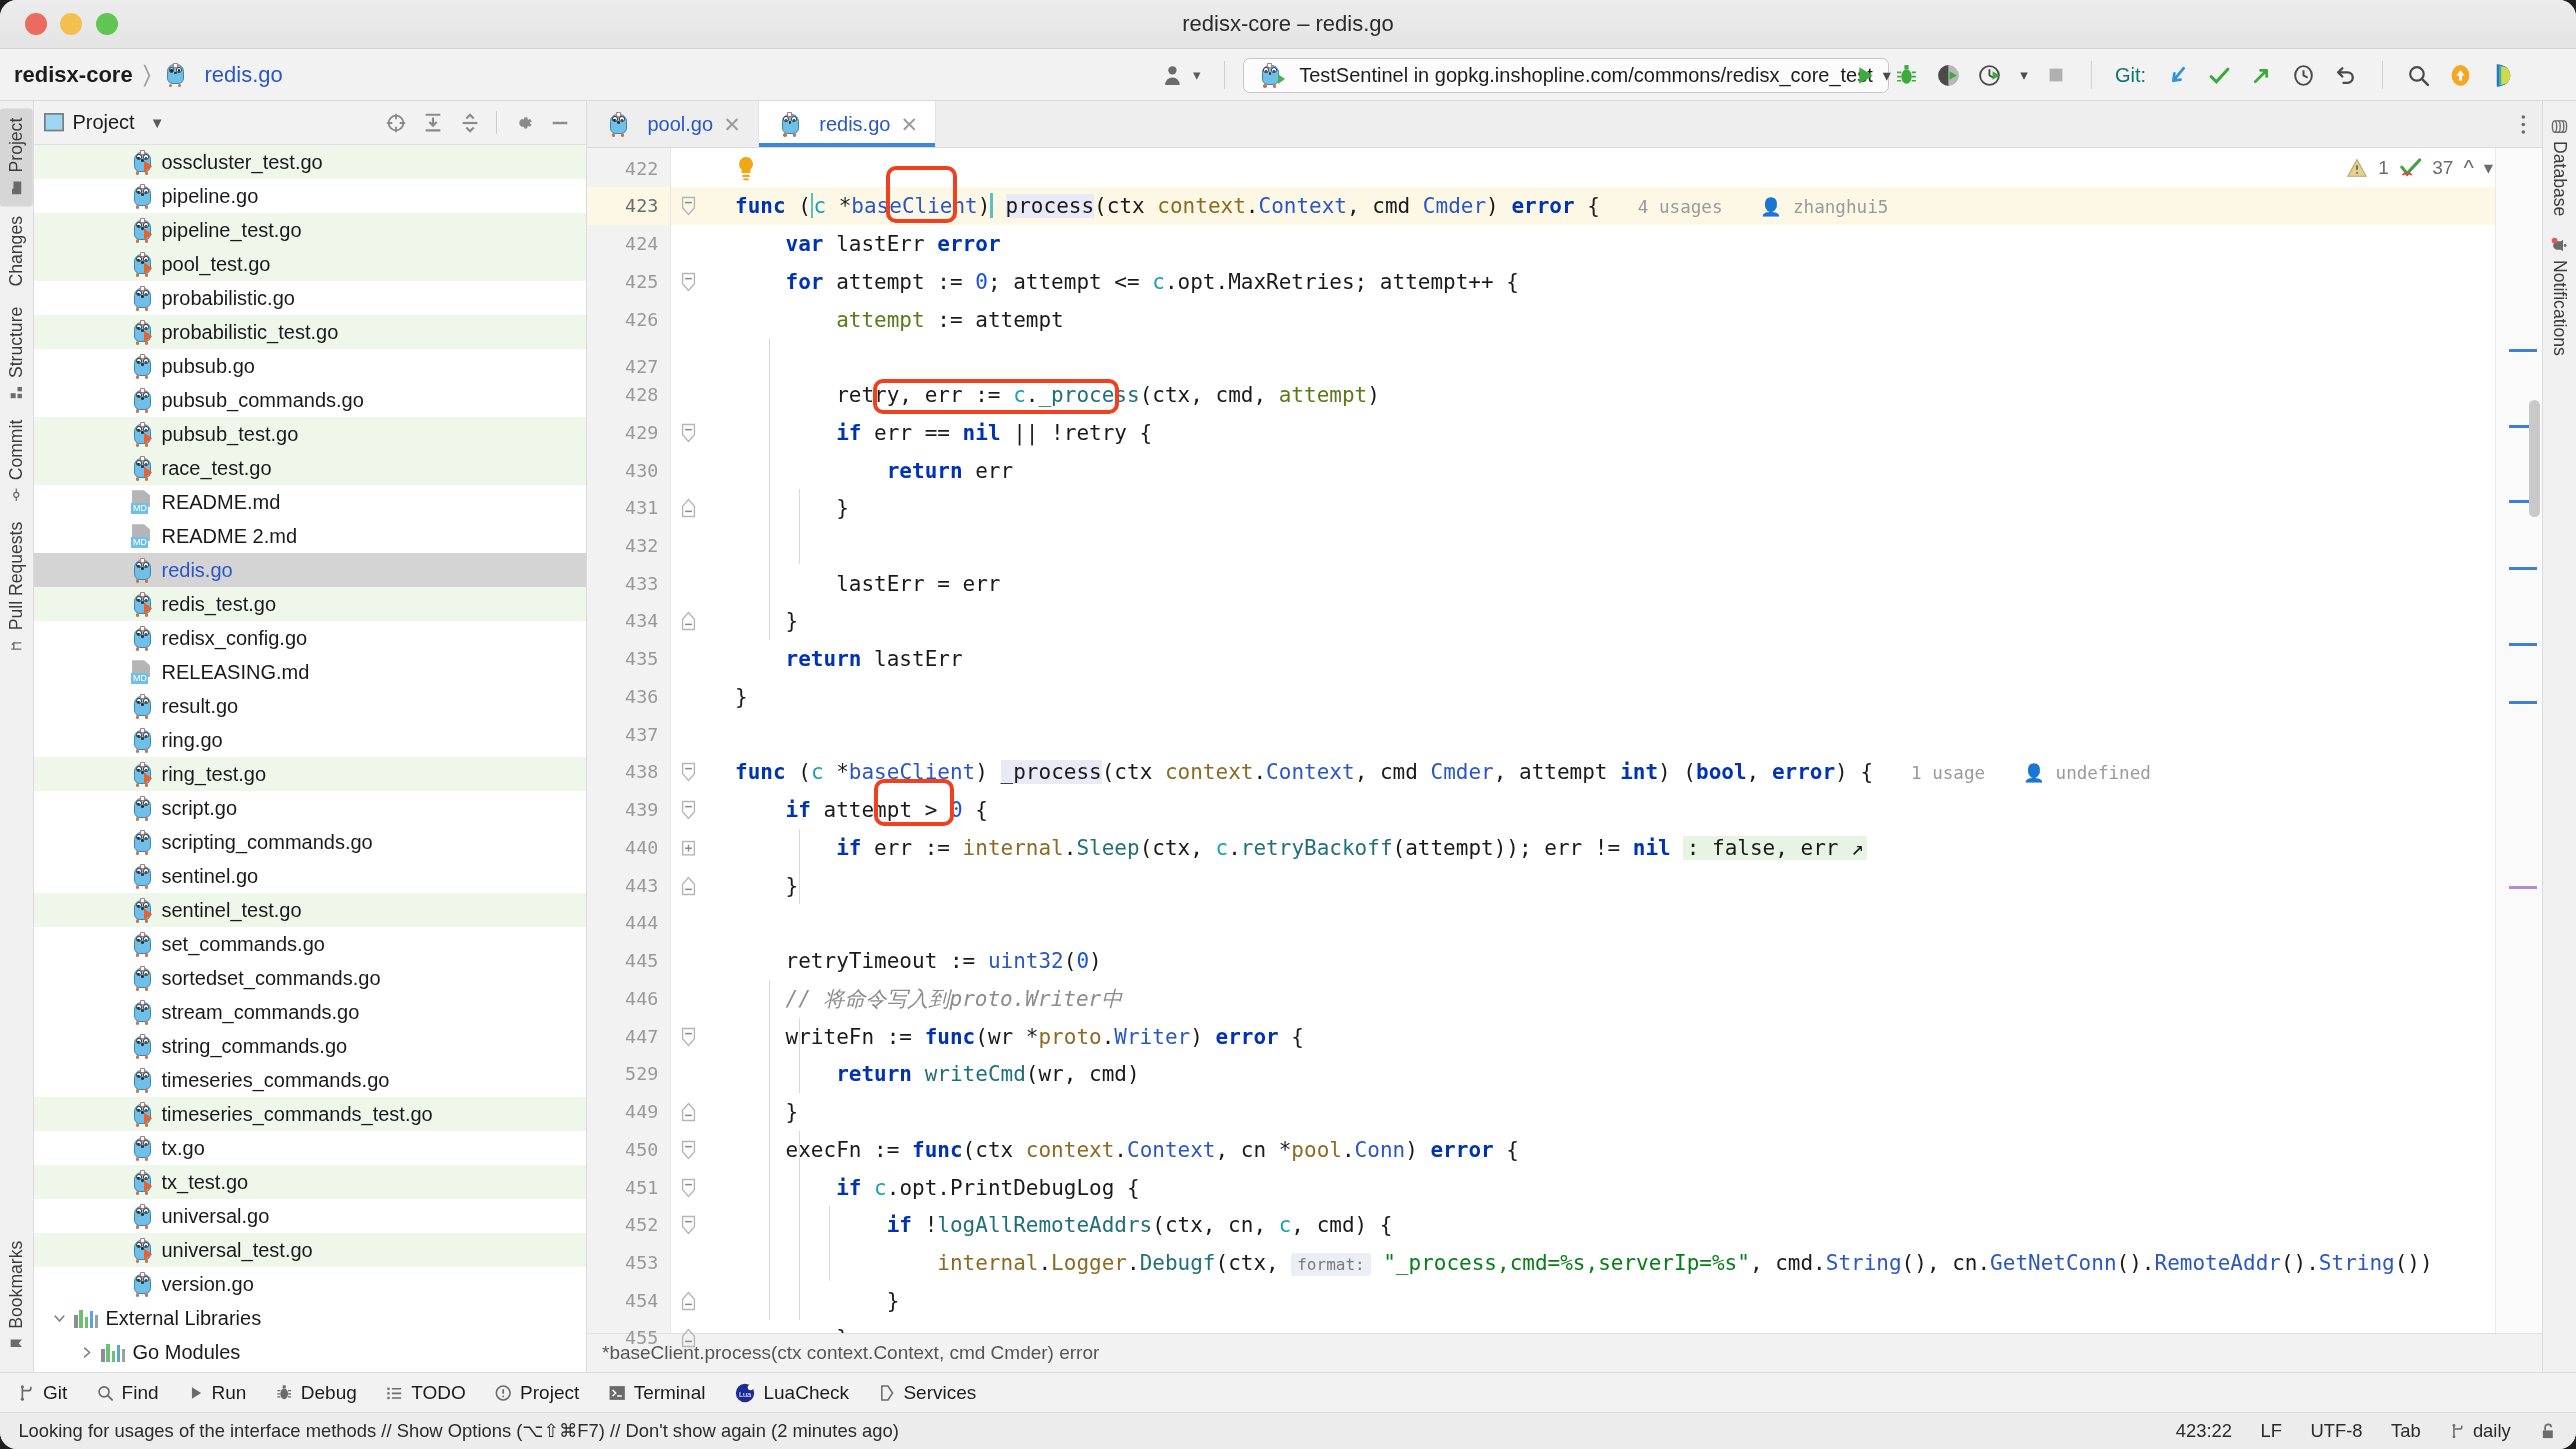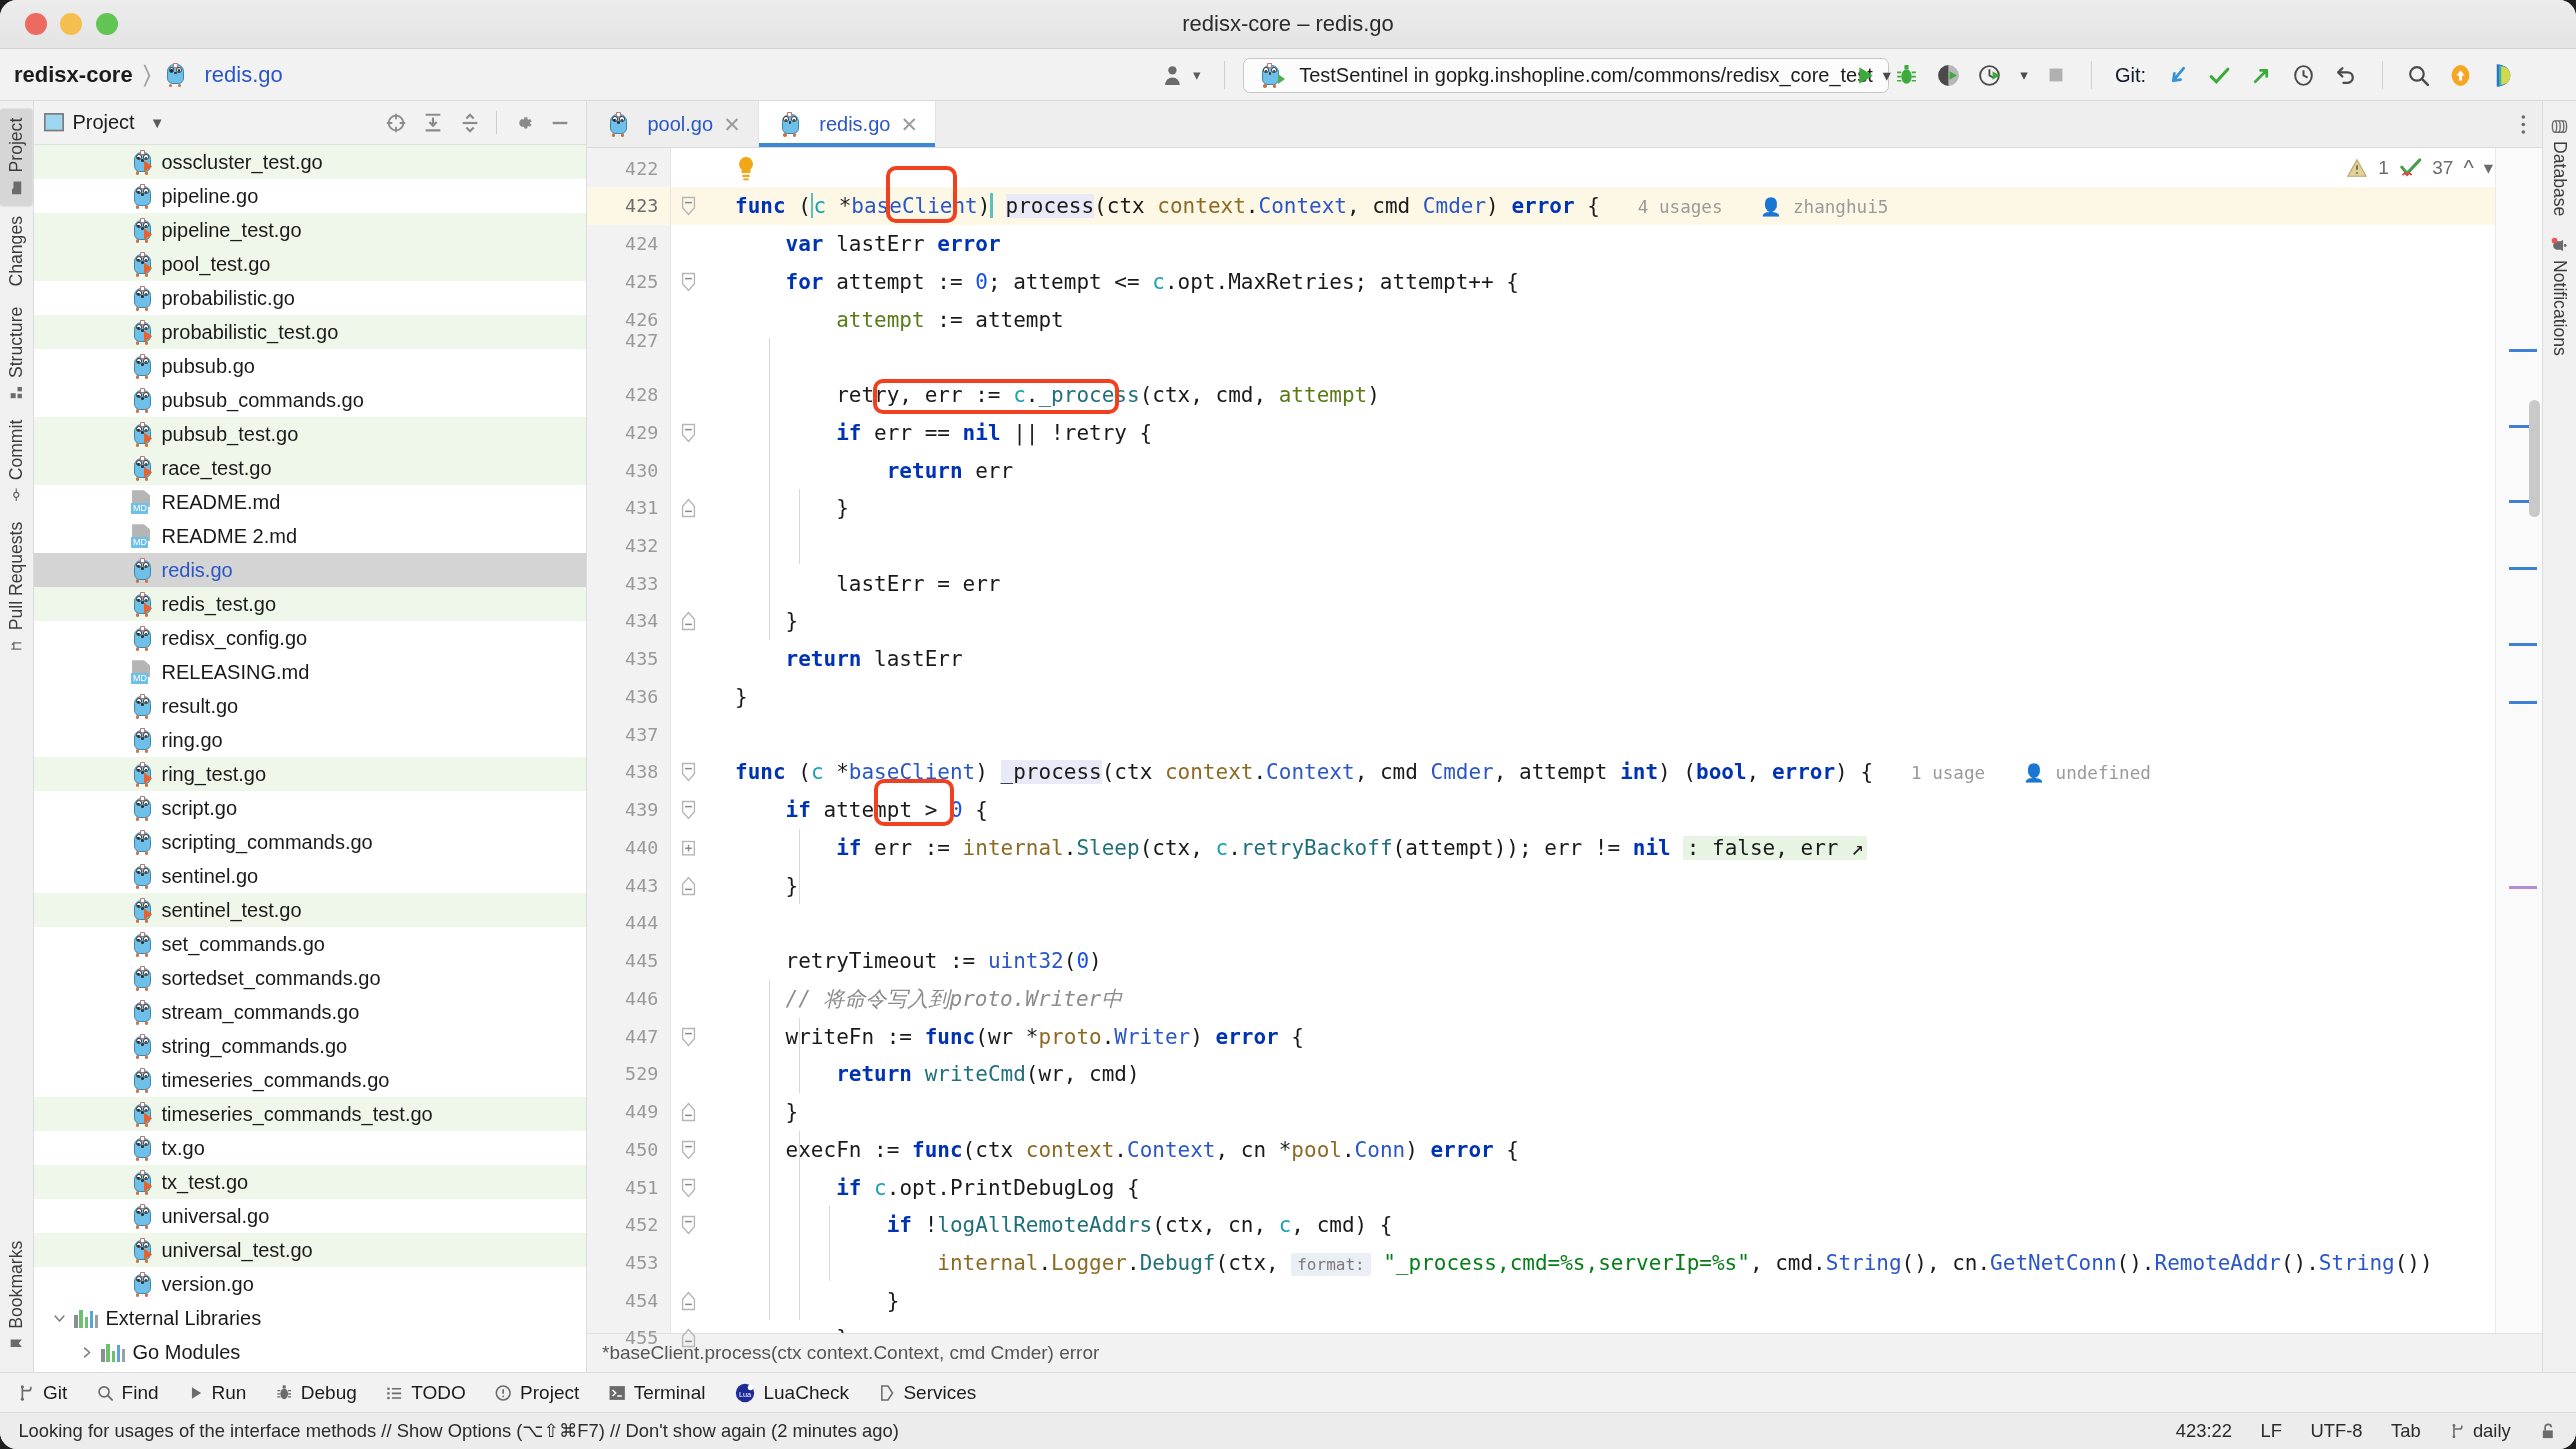--- a/index.html
+++ b/index.html
@@ -66,21 +66,21 @@
     background:#fcfcfc;
     height:35px; padding:0 11.7px;
     font-size:20px; color:#1c1c1c;
     max-width:646px; white-space:nowrap;
   }
   .tb-right {
     position:absolute; right:59px; top:0; height:52px;
     display:flex; align-items:center; gap:17px;
   }
   .tbicon { cursor:default; display:flex; align-items:center; justify-content:center; }
-  .git-label { font-size:20px; color:#0f172a; margin-right:1.7px; }
+  .git-label { font-size:20px; color:#0f766e; margin-right:1.7px; }
 
   
   .bodyrow { flex:1 1 auto; display:flex; min-height:0; }
 
   
   .vstrip {
     width:34px; flex:0 0 34px;
     background:#f0f0f0;
     border-right:0.8px solid #dcdcdc;
     display:flex; flex-direction:column; align-items:center;
@@ -1160,21 +1160,21 @@
       </div>
 
       <div class="editorbody">
         <div class="gutter" id="gutter">
             <div class="lnum" style="top:1.7px">422</div>
             <div class="gutter-hl" style="top:39px"></div>
             <div class="lnum cur" style="top:39px">423</div>
             <div class="lnum" style="top:77px">424</div>
             <div class="lnum" style="top:115px">425</div>
             <div class="lnum" style="top:153px">426</div>
-            <div class="lnum" style="top:174px">427</div>
+            <div class="lnum" style="top:200px">427</div>
             <div class="lnum" style="top:228px">428</div>
             <div class="lnum" style="top:266px">429</div>
             <div class="lnum" style="top:304px">430</div>
             <div class="lnum" style="top:341px">431</div>
             <div class="lnum" style="top:379px">432</div>
             <div class="lnum" style="top:417px">433</div>
             <div class="lnum" style="top:454px">434</div>
             <div class="lnum" style="top:492px">435</div>
             <div class="lnum" style="top:530px">436</div>
             <div class="lnum" style="top:568px">437</div>

